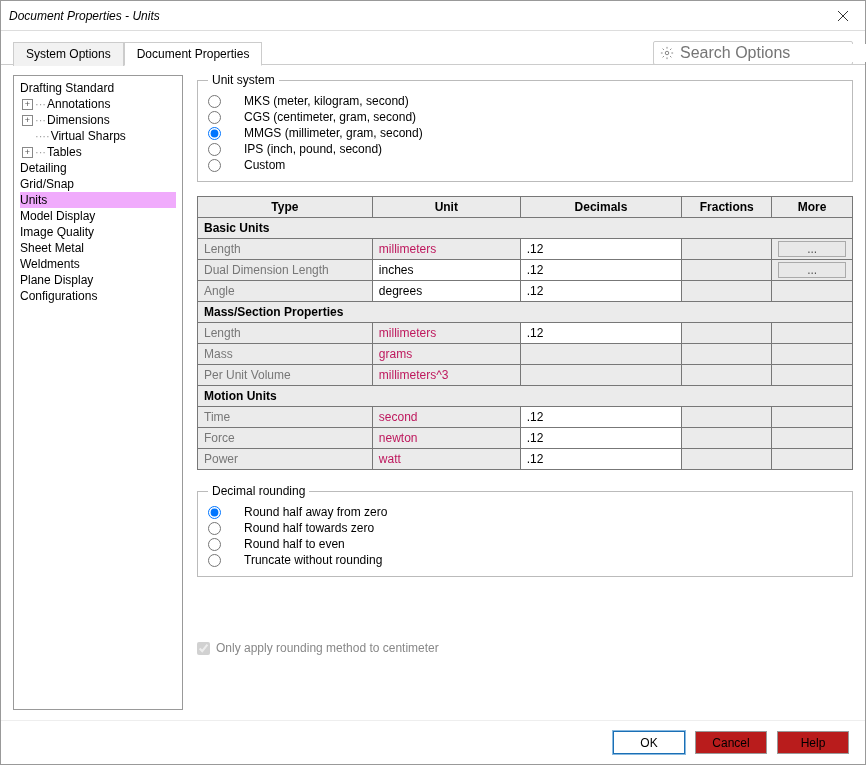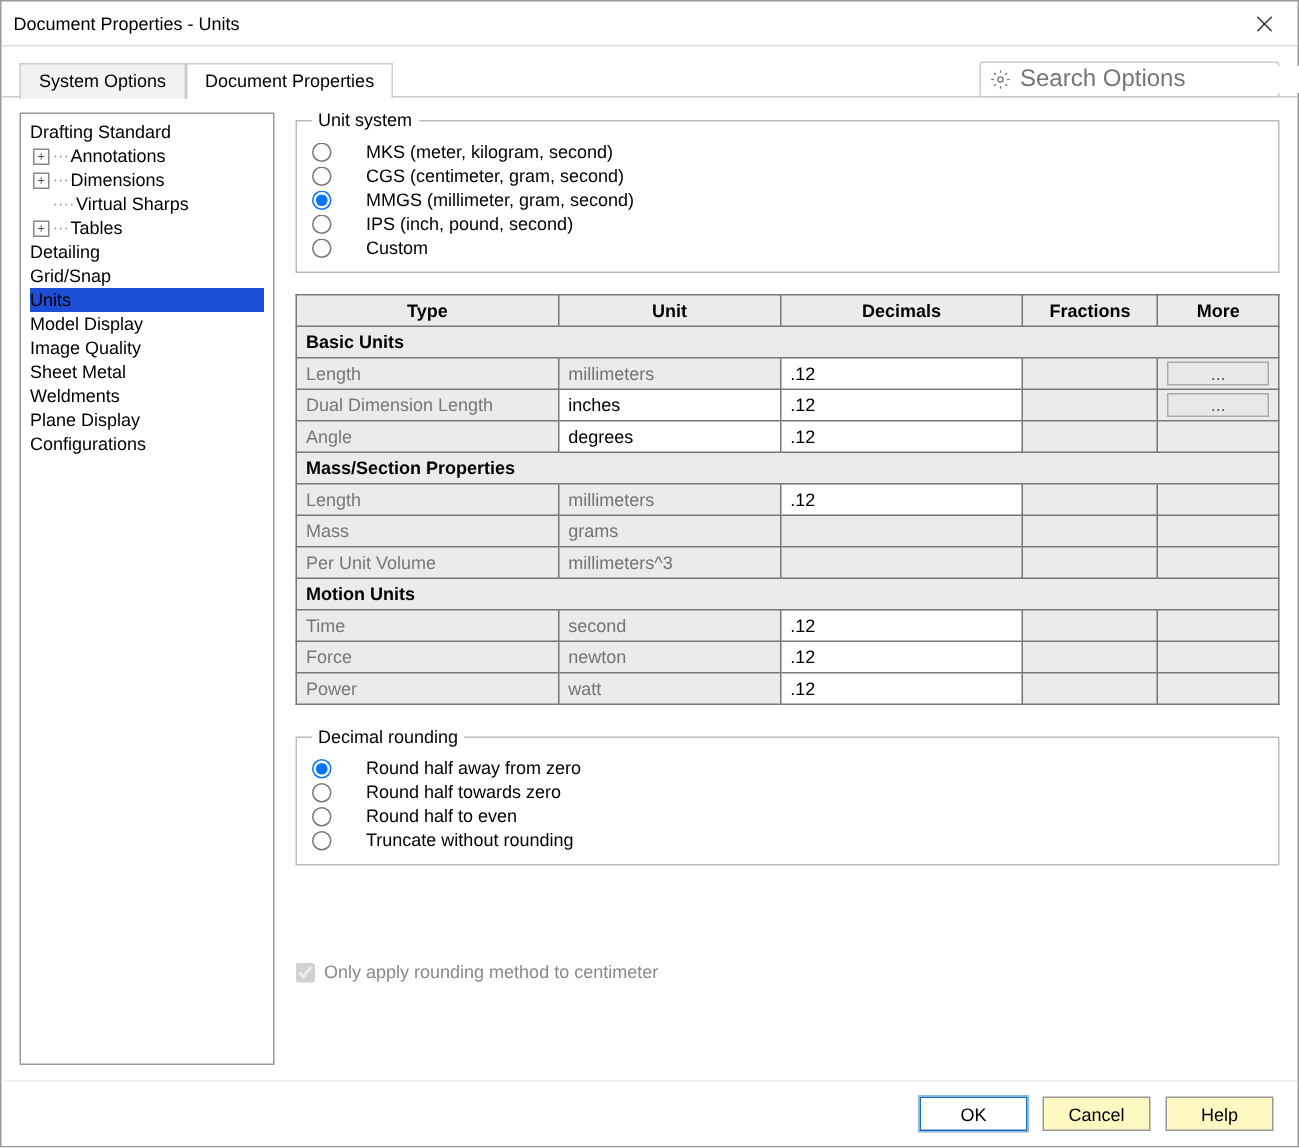--- a/index.html
+++ b/index.html
@@ -21,21 +21,21 @@
       background: #fff;
     }
     .titlebar {
       height: 30px;
       display: flex;
       align-items: center;
       justify-content: space-between;
       padding: 0 0 0 8px;
       border-bottom: 1px solid #ddd;
     }
-    .titlebar-title { font-size: 12px; }
+    .titlebar-title { font-size: 12px; font-style: italic; }
     .titlebar-close {
       width: 45px;
       height: 29px;
       display: flex;
       align-items: center;
       justify-content: center;
       cursor: pointer;
     }
     .titlebar-close svg { width: 10px; height: 10px; }
     .topbar {
@@ -95,21 +95,21 @@
       margin-bottom: 10px;
       padding: 4px 6px;
       overflow: auto;
     }
     .tree-item {
       padding: 1px 0;
       cursor: pointer;
       white-space: nowrap;
     }
     .tree-item.selected {
-      background: #1d4ed8;
+      background: #f0abfc;
     }
     .tree-child {
       display: flex;
       align-items: center;
       padding-left: 2px;
     }
     .tree-expander {
       width: 11px; height: 11px;
       border: 1px solid #888;
       display: inline-flex;
@@ -178,21 +178,21 @@
     }
     .col-type { width: 130px; }
     .col-unit { width: 110px; }
     .col-dec { width: 120px; }
     .col-frac { width: 65px; }
     .col-more { width: 60px; }
     .disabled-cell {
       background: #ebebeb;
       color: #777;
     }
-    .muted { color: #737373; }
+    .muted { color: #be185d; }
     .more-btn {
       display: flex;
       align-items: center;
       justify-content: center;
       background: #e8e8e8;
       border: 1px solid #aaa;
       height: 16px;
       cursor: pointer;
       color: #555;
     }
@@ -211,21 +211,21 @@
       justify-content: flex-end;
       align-items: center;
       gap: 10px;
       padding: 0 16px;
       border-top: 1px solid #eee;
     }
     .btn {
       min-width: 72px;
       height: 23px;
       border: 1px solid #999;
-      background: #fef9c3;
+      background: #b91c1c;
       cursor: pointer;
       font-size: 12px;
     }
     .btn.primary {
       border: 1px solid #1a6fb5;
       outline: 1px solid #88b9e0;
       background: #fff;
     }
   </style>
 </head>

